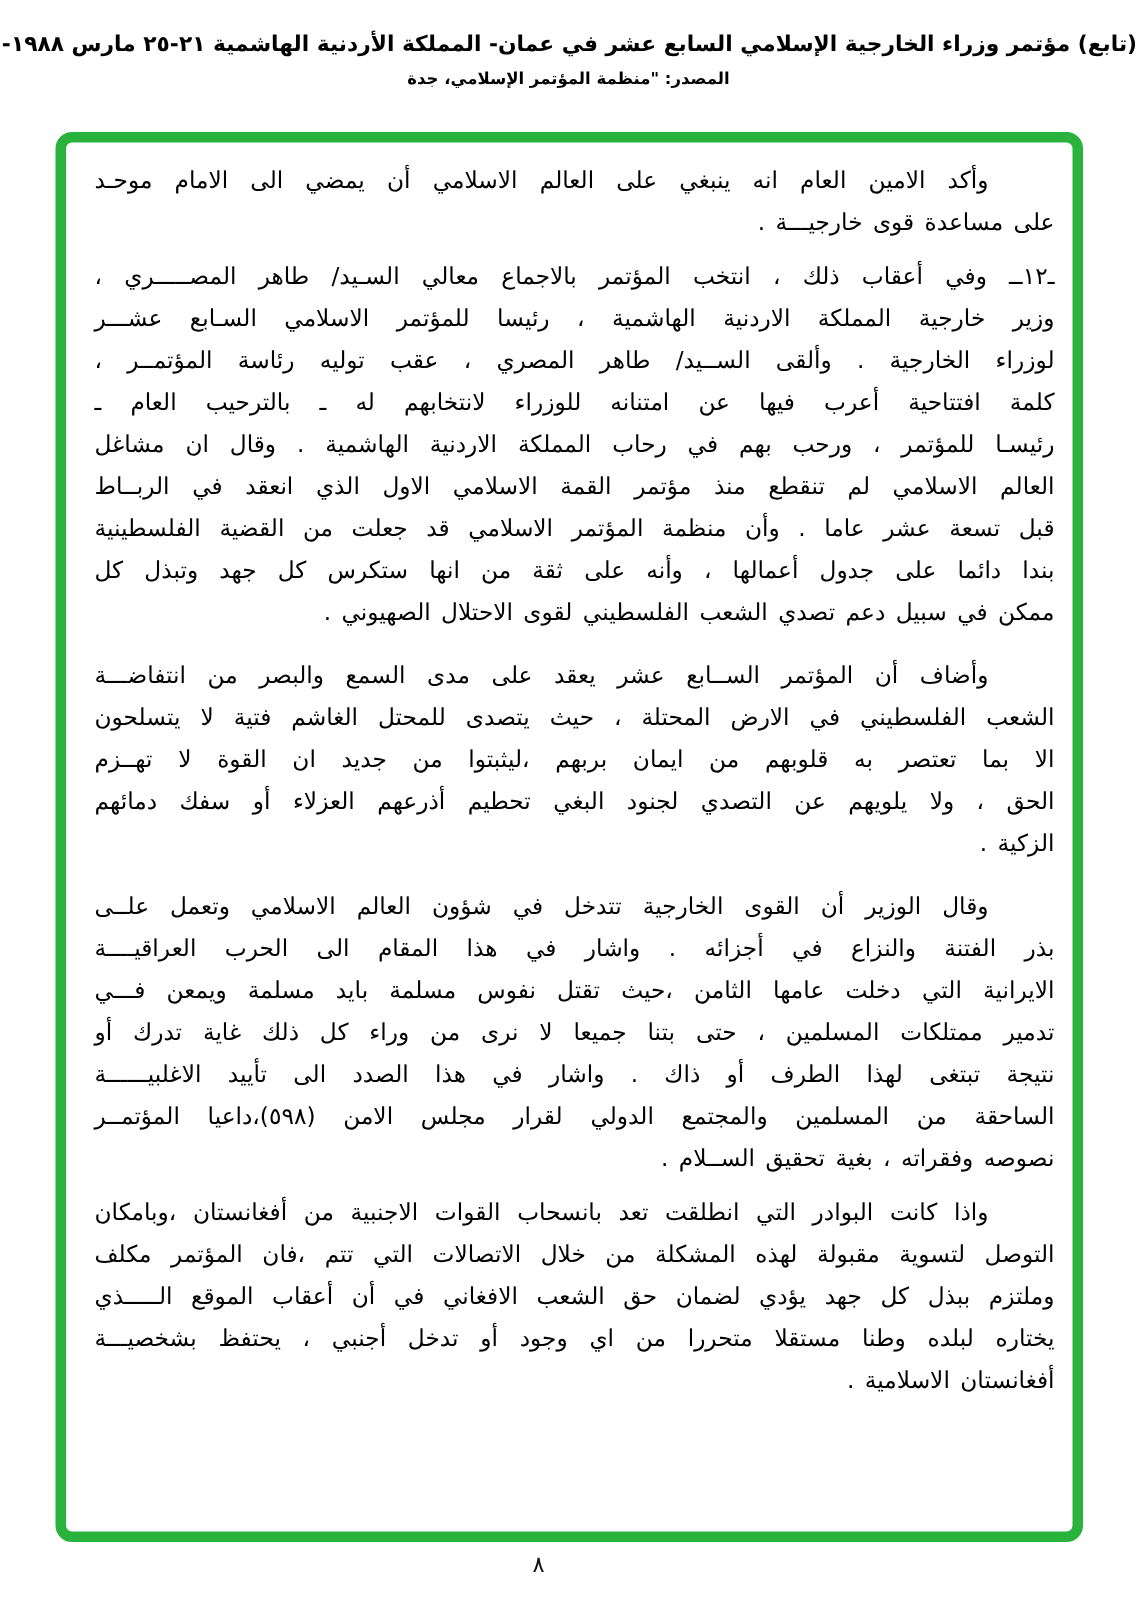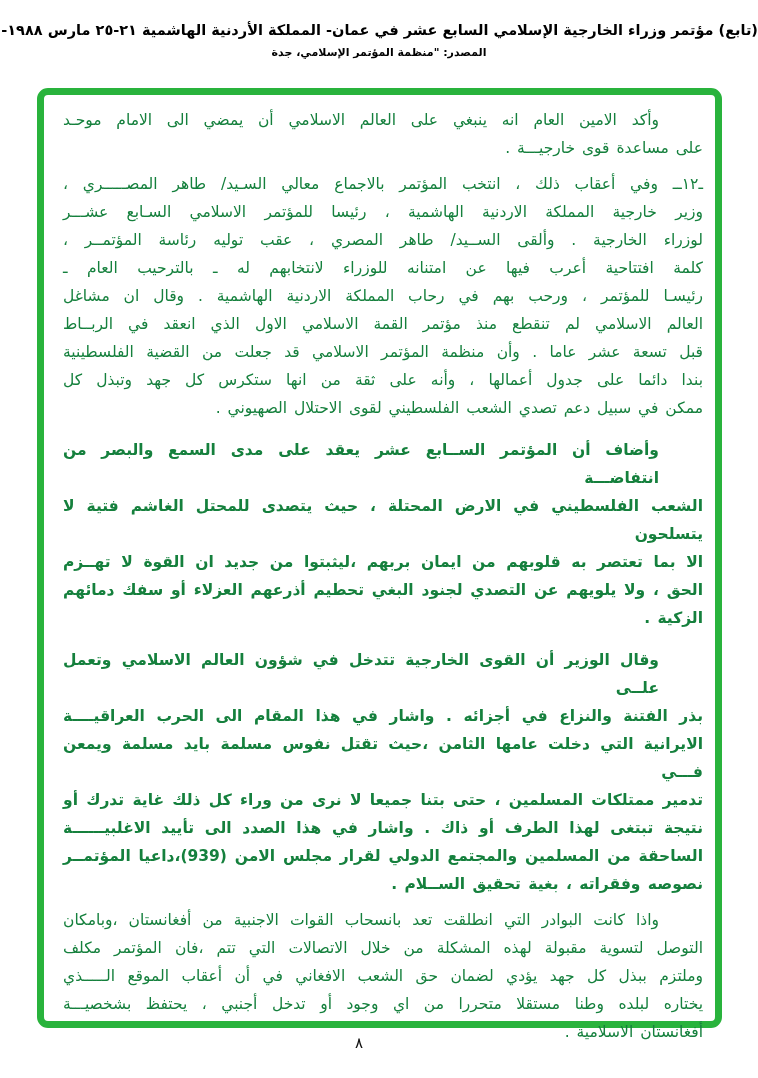--- a/index.html
+++ b/index.html
@@ -38,25 +38,25 @@
     background: #ffffff;
   }
   .doc {
     position: absolute;
     left: 63px; top: 106px;
     width: 640px;
     direction: rtl;
   }
   .para { margin: 0; }
   .para + .para { margin-top: 8px; }
-  .para.gap-lg { margin-top: 14px; font-weight: bold; }
+  .para.gap-lg { margin-top: 14px; }
   .line {
     font-size: 15.5px;
     line-height: 28px;
-    color: #15803d;
+    color: #000000;
     text-align: justify;
     text-align-last: justify;
     word-spacing: 2px;
   }
   .line.last {
     text-align: left;
     text-align-last: right;
   }
   .para.indent .line:first-child { padding-right: 44px; }
   .page-number {
@@ -100,21 +100,21 @@
       <div class="line">الا بما تعتصر به قلوبهم من ايمان بربهم ،ليثبتوا من جديد ان القوة لا تهــزم</div>
       <div class="line">الحق ، ولا يلويهم عن التصدي لجنود البغي تحطيم أذرعهم العزلاء أو سفك دمائهم</div>
       <div class="line last">الزكية .</div>
     </div>
     <div class="para indent gap-lg">
       <div class="line">وقال الوزير أن القوى الخارجية تتدخل في شؤون العالم الاسلامي وتعمل علــى</div>
       <div class="line">بذر الفتنة والنزاع في أجزائه . واشار في هذا المقام الى الحرب العراقيــــة</div>
       <div class="line">الايرانية التي دخلت عامها الثامن ،حيث تقتل نفوس مسلمة بايد مسلمة ويمعن فـــي</div>
       <div class="line">تدمير ممتلكات المسلمين ، حتى بتنا جميعا لا نرى من وراء كل ذلك غاية تدرك أو</div>
       <div class="line">نتيجة تبتغى لهذا الطرف أو ذاك . واشار في هذا الصدد الى تأييد الاغلبيــــــة</div>
-      <div class="line">الساحقة من المسلمين والمجتمع الدولي لقرار مجلس الامن (939)،داعيا المؤتمــر</div>
+      <div class="line">الساحقة من المسلمين والمجتمع الدولي لقرار مجلس الامن (٥٩٨)،داعيا المؤتمــر</div>
       <div class="line last">نصوصه وفقراته ، بغية تحقيق الســلام .</div>
     </div>
     <div class="para indent">
       <div class="line">واذا كانت البوادر التي انطلقت تعد بانسحاب القوات الاجنبية من أفغانستان ،وبامكان</div>
       <div class="line">التوصل لتسوية مقبولة لهذه المشكلة من خلال الاتصالات التي تتم ،فان المؤتمر مكلف</div>
       <div class="line">وملتزم ببذل كل جهد يؤدي لضمان حق الشعب الافغاني في أن أعقاب الموقع الـــــذي</div>
       <div class="line">يختاره لبلده وطنا مستقلا متحررا من اي وجود أو تدخل أجنبي ، يحتفظ بشخصيـــة</div>
       <div class="line last">أفغانستان الاسلامية .</div>
     </div>
   </div>

